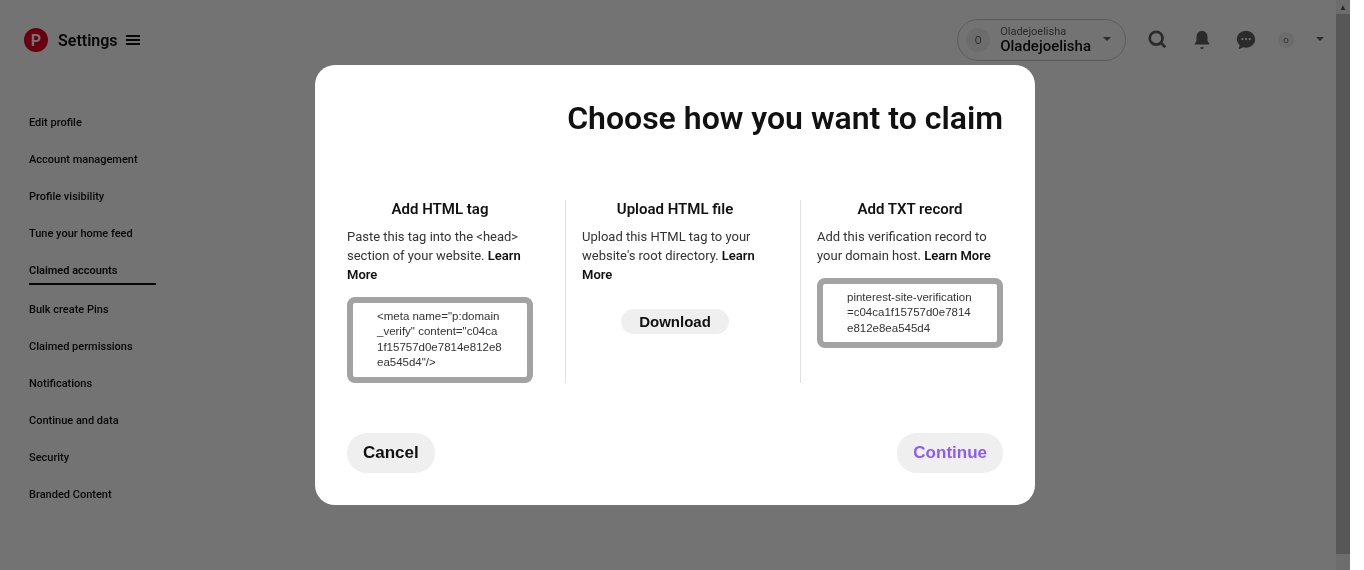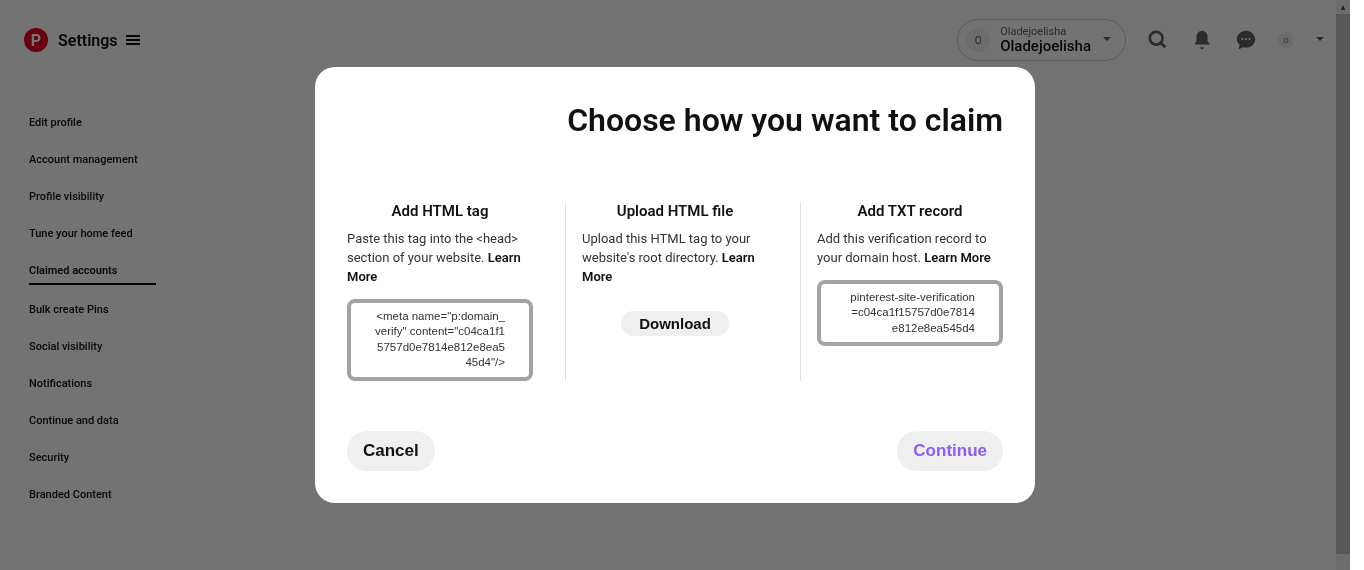--- a/index.html
+++ b/index.html
@@ -212,29 +212,28 @@
   color: #333;
   line-height: 1.45;
   margin-bottom: 12px;
 }
 .opt-desc .lm {
   font-weight: 600;
   color: #111;
   cursor: pointer;
 }
 .code-box {
-  border: 4px solid #a3a3a3;
+  border: 6px solid #a3a3a3;
   border-radius: 8px;
   padding: 6px 24px;
   font-size: 11.5px;
   color: #333;
   word-break: break-all;
   line-height: 1.35;
   font-family: -apple-system, sans-serif;
-  text-align: right;
 }
 .download-btn {
   display: block;
   margin: 24px auto 0;
   background: #efefef;
   border: none;
   border-radius: 20px;
   padding: 4px 18px;
   font-size: 15px;
   font-weight: 600;
@@ -311,21 +310,21 @@
   </div>
 
   <div class="sidebar">
     <div class="sidebar-item">Edit profile</div><br>
     <div class="sidebar-item">Account management</div><br>
     <div class="sidebar-item">Profile visibility</div><br>
     <div class="sidebar-item">Tune your home feed</div><br>
     <div class="sidebar-item active">Claimed accounts</div>
     <span class="underline"></span>
     <div class="sidebar-item">Bulk create Pins</div><br>
-    <div class="sidebar-item">Social visibility</div><br>
+    <div class="sidebar-item">Claimed permissions</div><br>
     <div class="sidebar-item">Notifications</div><br>
     <div class="sidebar-item">Continue and data</div><br>
     <div class="sidebar-item">Security</div><br>
     <div class="sidebar-item">Branded Content</div>
   </div>
 
   <div class="scrollbar-track">
     <div class="scrollbar-arrow top">▲</div>
     <div class="scrollbar-thumb"></div>
   </div>

